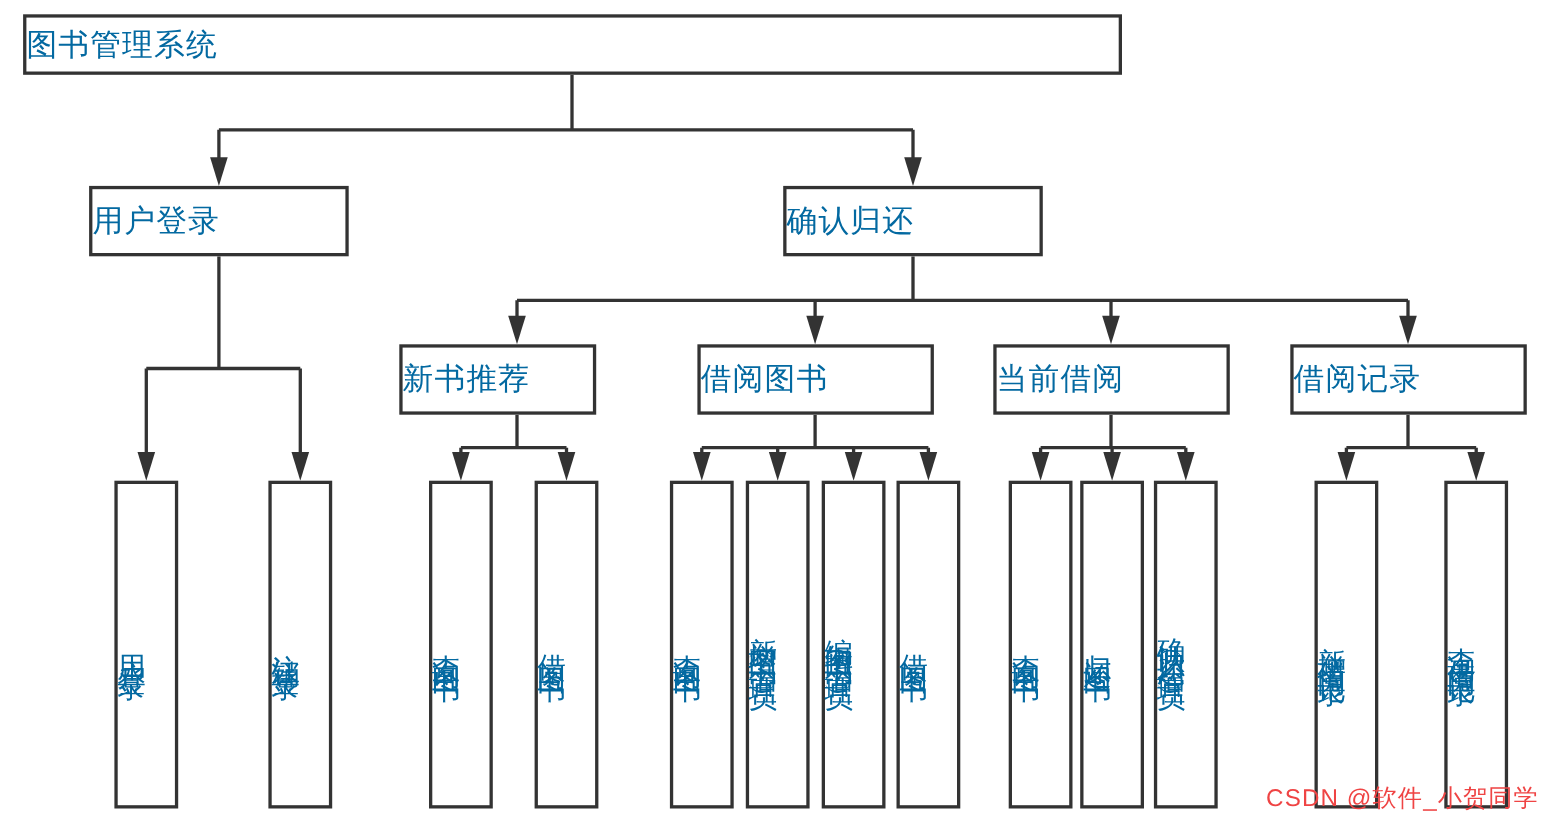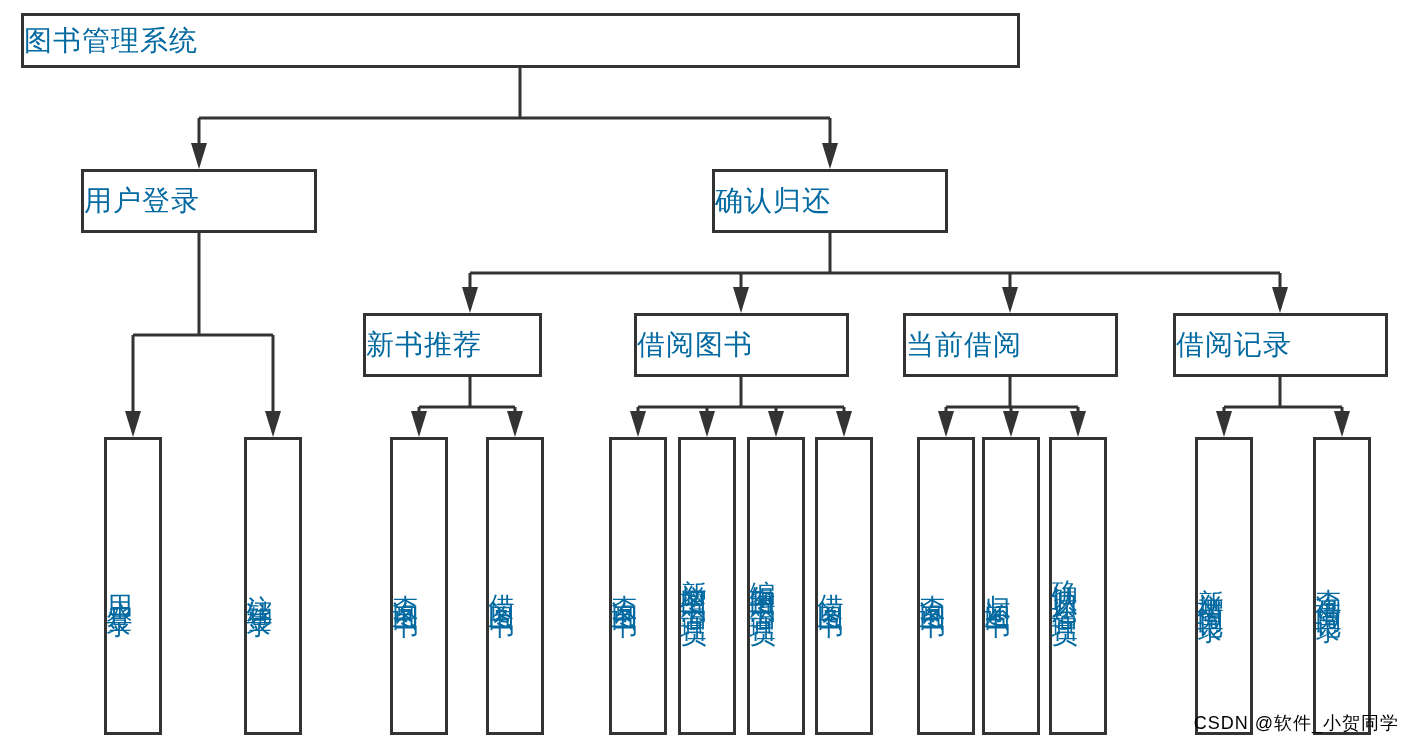--- a/index.html
+++ b/index.html
@@ -51,22 +51,22 @@
     text-orientation: mixed;
     font-size: 26px;
     letter-spacing: 6px;
     line-height: 1;
     white-space: nowrap;
   }
   #watermark {
     position: absolute;
     right: 6px;
     top: 711px;
-    font-size: 18px;
-    color: #000000;
+    font-size: 22px;
+    color: #ef4444;
     letter-spacing: 1px;
     z-index: 5;
     white-space: nowrap;
   }
 </style>
 </head>
 <body>
 
 <div id="canvas">
 

